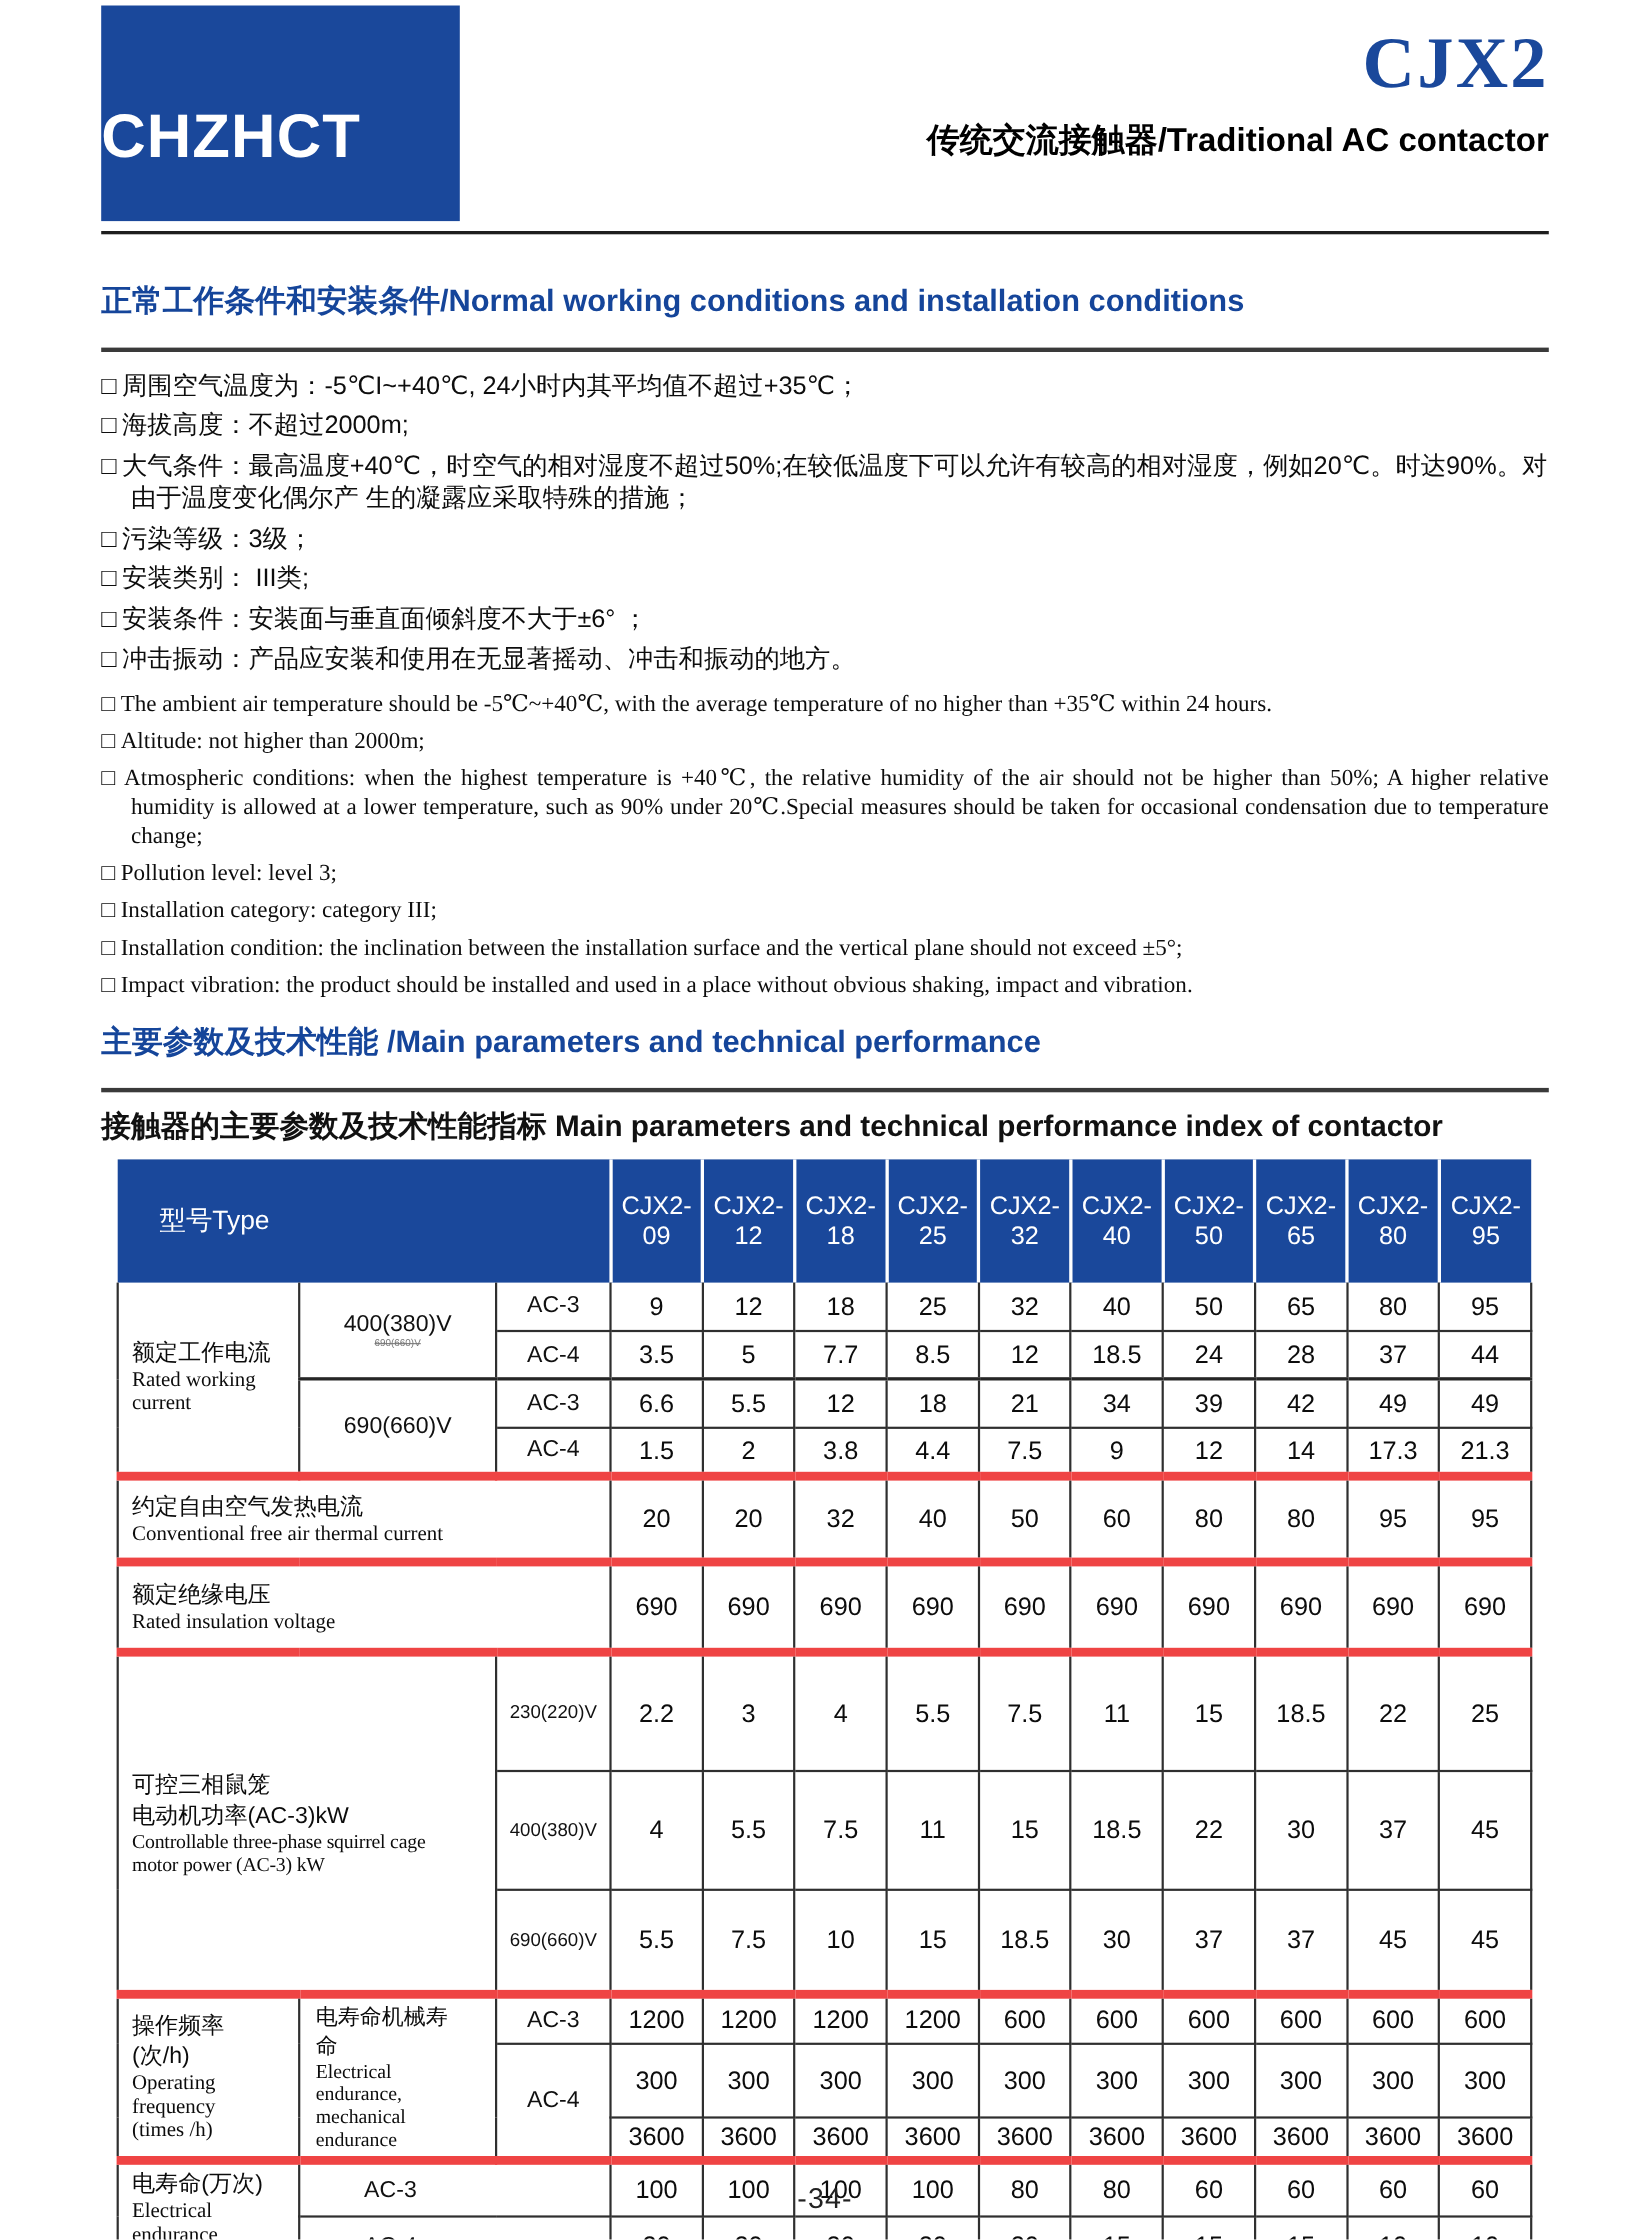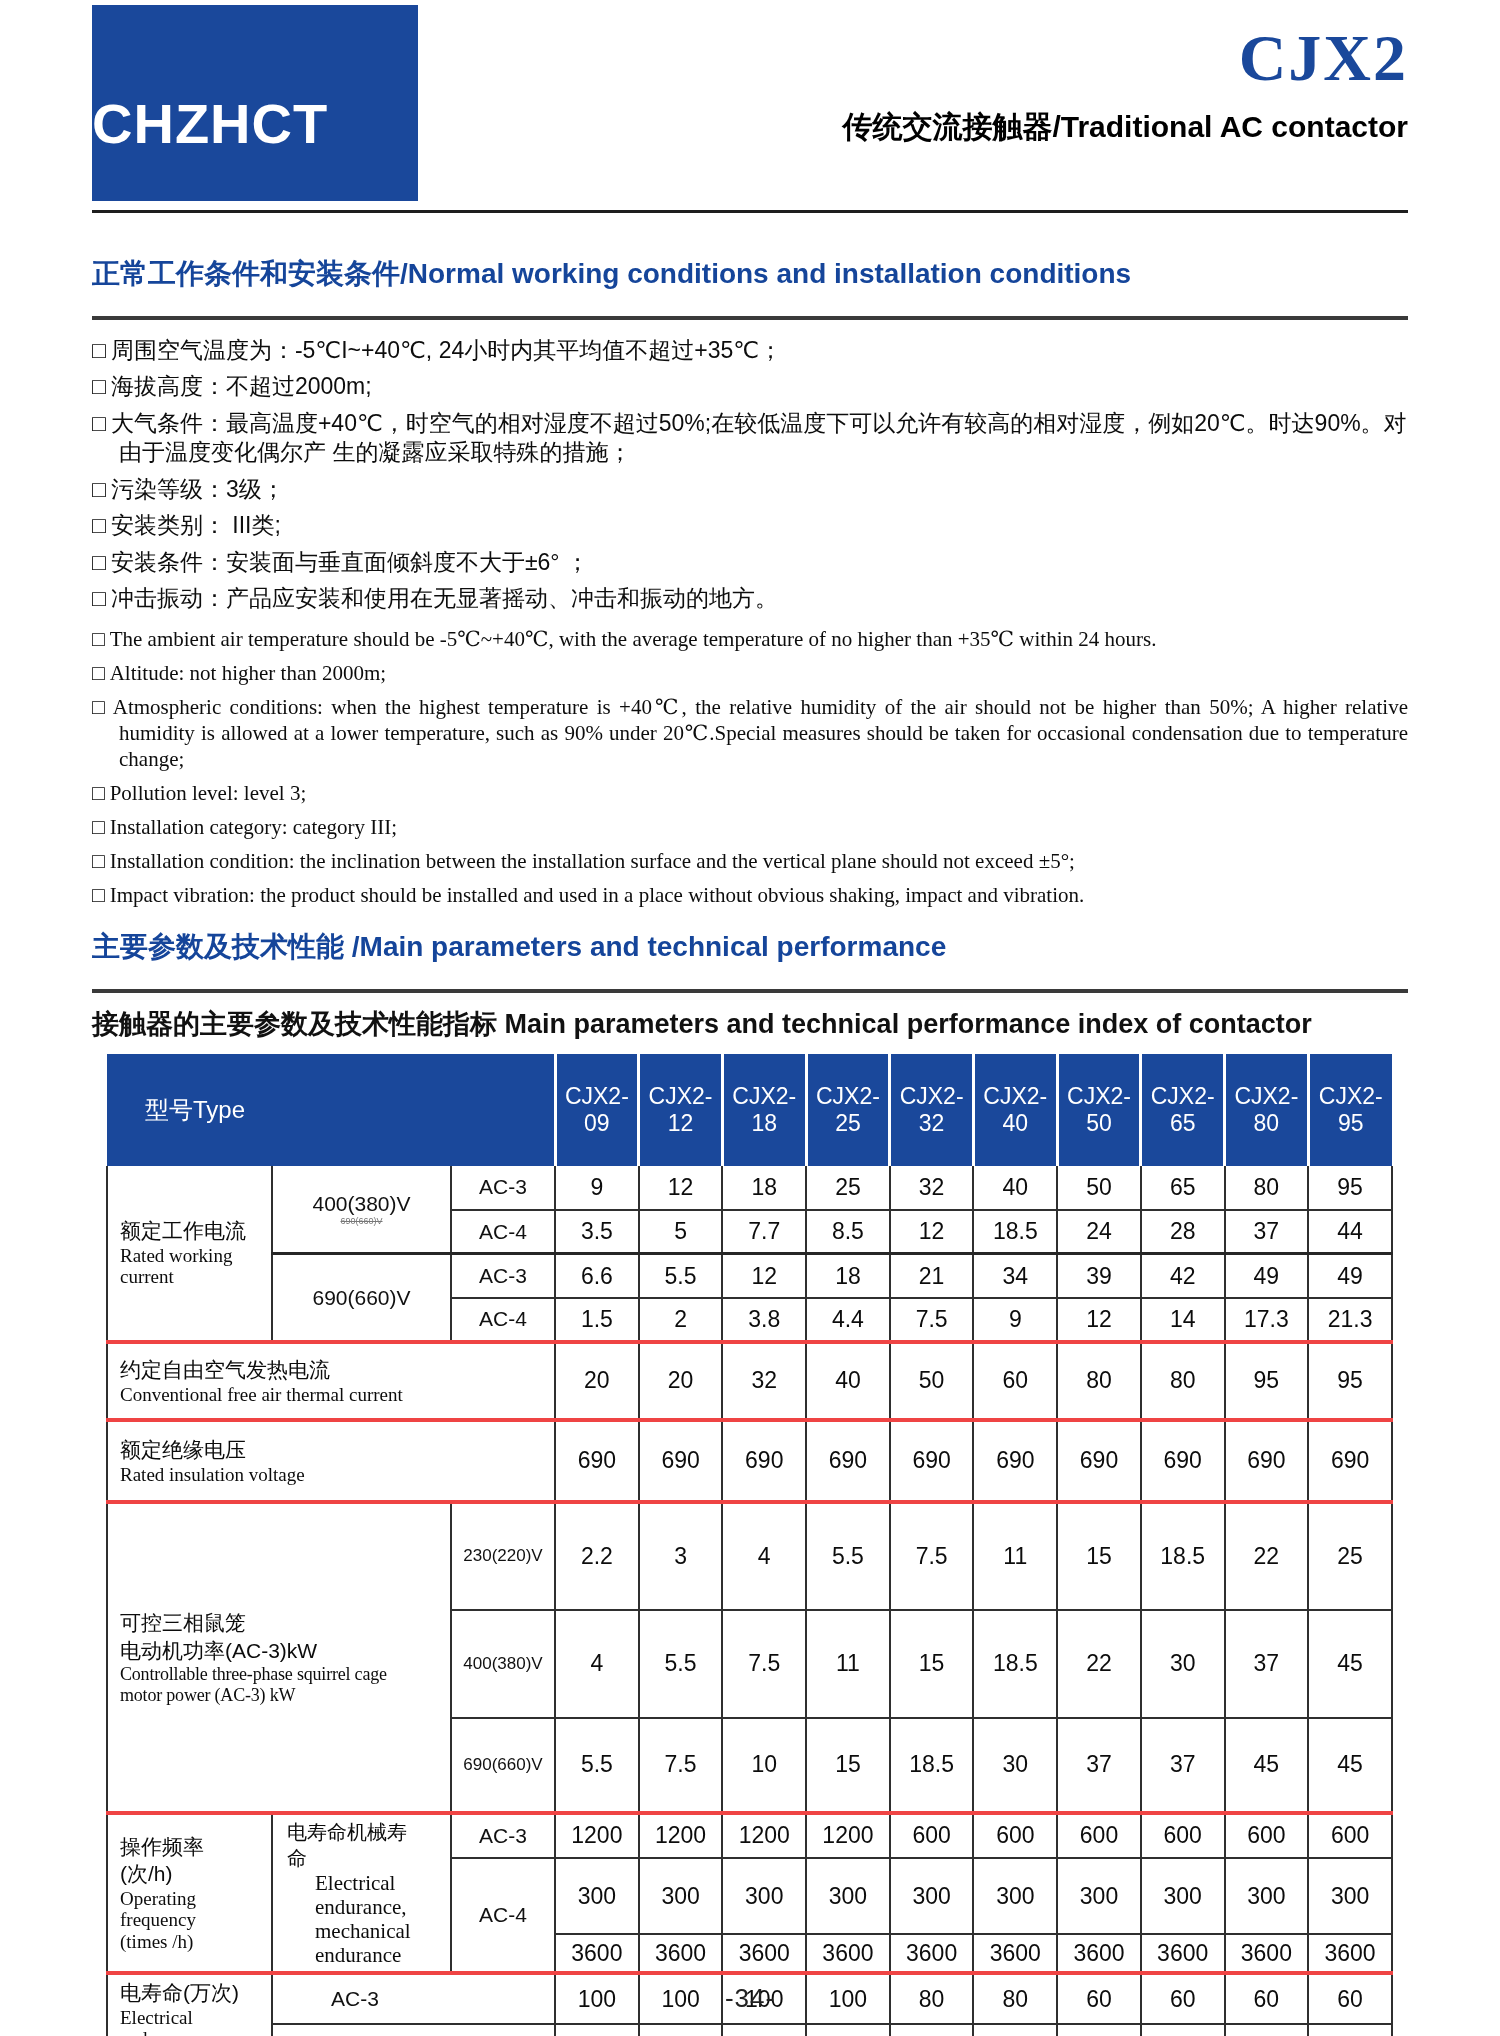--- a/index.html
+++ b/index.html
@@ -44,21 +44,21 @@
     background:#1a489b; color:#ffffff; font-weight:400; font-size:23px; line-height:1.18;
     height:112px; vertical-align:middle; text-align:center;
     border-left:3px solid #fff; border-right:3px solid #fff; border-top:none; border-bottom:none;
     padding:0;
   }
   .params th.type-th { text-align:left; padding-left:38px; font-size:24px; border-left:none; }
   .params th:last-child { border-right:none; }
 
   .params td { border:2px solid #2f2f2f; text-align:center; vertical-align:middle; padding:2px; }
   .params tr.no-top td { border-top:none; }
-  .params tr.gsep td { border-top:4px solid #ef4444; }
+  .params tr.gsep td { border-top:8px solid #ef4444; }
   .params tr.msep td { border-top:3px solid #262626; }
   .params tr.last td { border-bottom:4px solid #262626; }
 
   .h44 td { height:44px; } .h78 td { height:78px; } .h82 td { height:82px; }
   .h108 td { height:108px; } .h95 td { height:95px; } .h45 td { height:45px; }
   .h39 td { height:39px; } .h42 td { height:42px; }
 
   td.num { font-size:23px; color:#0c0c0c; }
   td.ac { font-size:21px; }
   td.ac.left { text-align:left; padding-left:58px; }
@@ -66,21 +66,21 @@
   td.volt-sm { font-size:17px; }
   .artifact { font-size:9px; color:#777; text-decoration:line-through; line-height:1; margin-top:1px; }
 
   td.lbl { text-align:left; padding:4px 24px 4px 12px; }
   td.lbl .zh { font-size:21px; line-height:1.3; white-space:pre-line; color:#0c0c0c; }
   td.lbl .en { font-family:"Liberation Serif","DejaVu Serif",serif; font-size:19px; line-height:1.15;
                white-space:pre-line; color:#0c0c0c; }
   td.lbl-motor .en { font-size:18px; letter-spacing:-0.2px; }
   td.lbl.sub { padding-left:14px; }
   td.lbl.sub .zh { font-size:20px; }
-  td.lbl.sub .en { font-size:21px;margin-left:28px; }
+  td.lbl.sub .en { font-size:18px; }
 
   .footer { position:absolute; left:0; right:0; bottom:22px; text-align:center;
             font-size:26px; color:#222; letter-spacing:1px; }
 </style>
 </head>
 <body>
 
 <div class="page">
 
   <div class="hdr">

